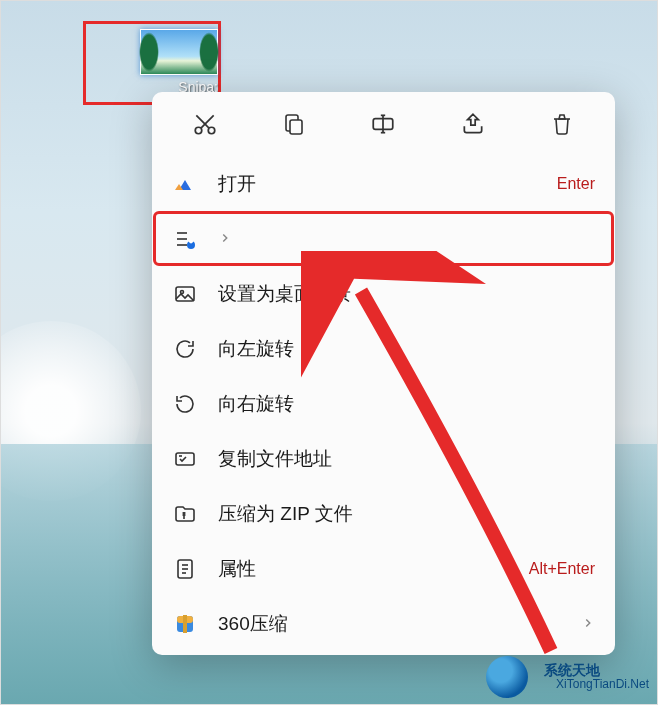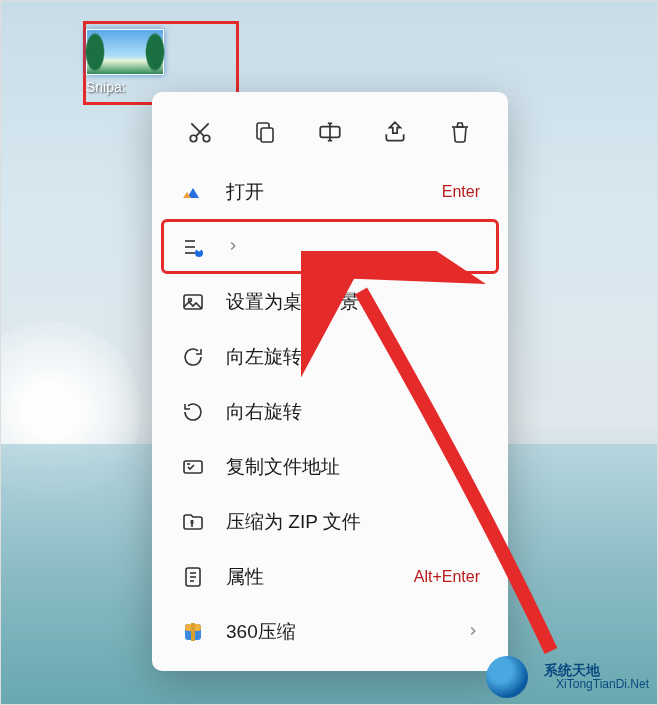--- a/index.html
+++ b/index.html
@@ -27,25 +27,25 @@
       left: 0;
       right: 0;
       height: 260px;
       background: linear-gradient(180deg, rgba(176,210,220,0.8) 0%, #6aa8b0 100%);
     }
     
     .desktop-icon {
       position: absolute;
       left: 82px;
       top: 20px;
-      width: 156px;
+      width: 138px;
       height: 84px;
       display: flex;
       flex-direction: column;
-      align-items: flex-start;
+      align-items: flex-end;
       border: 3px solid #e52a2a;
       cursor: pointer;
     }
     .icon-thumb {
       width: 78px;
       height: 46px;
       margin-top: 5px;
       background: linear-gradient(180deg, #5aa8e8 0%, #b0e0f8 60%, #e8f4d8 70%, #2d8a5a 100%);
       border: 1px solid #fff;
       box-shadow: 0 0 6px rgba(0,100,200,0.6);
@@ -71,25 +71,25 @@
       color: #fff;
       font-size: 14px;
       margin-top: 4px;
       text-shadow: 1px 1px 2px rgba(0,0,0,0.7);
     }
     
     .context-menu {
       position: absolute;
       left: 151px;
       top: 91px;
-      width: 356px;
+      width: 463px;
       background: #fbfbfb;
       border-radius: 10px;
       box-shadow: 0 10px 40px rgba(0,0,0,0.25);
-      padding: 12px;
+      padding: 4px;
     }
     .toolbar {
       display: flex;
       justify-content: space-around;
       padding: 10px 4px 14px;
     }
     .tool-btn {
       width: 44px;
       height: 36px;
       display: flex;

